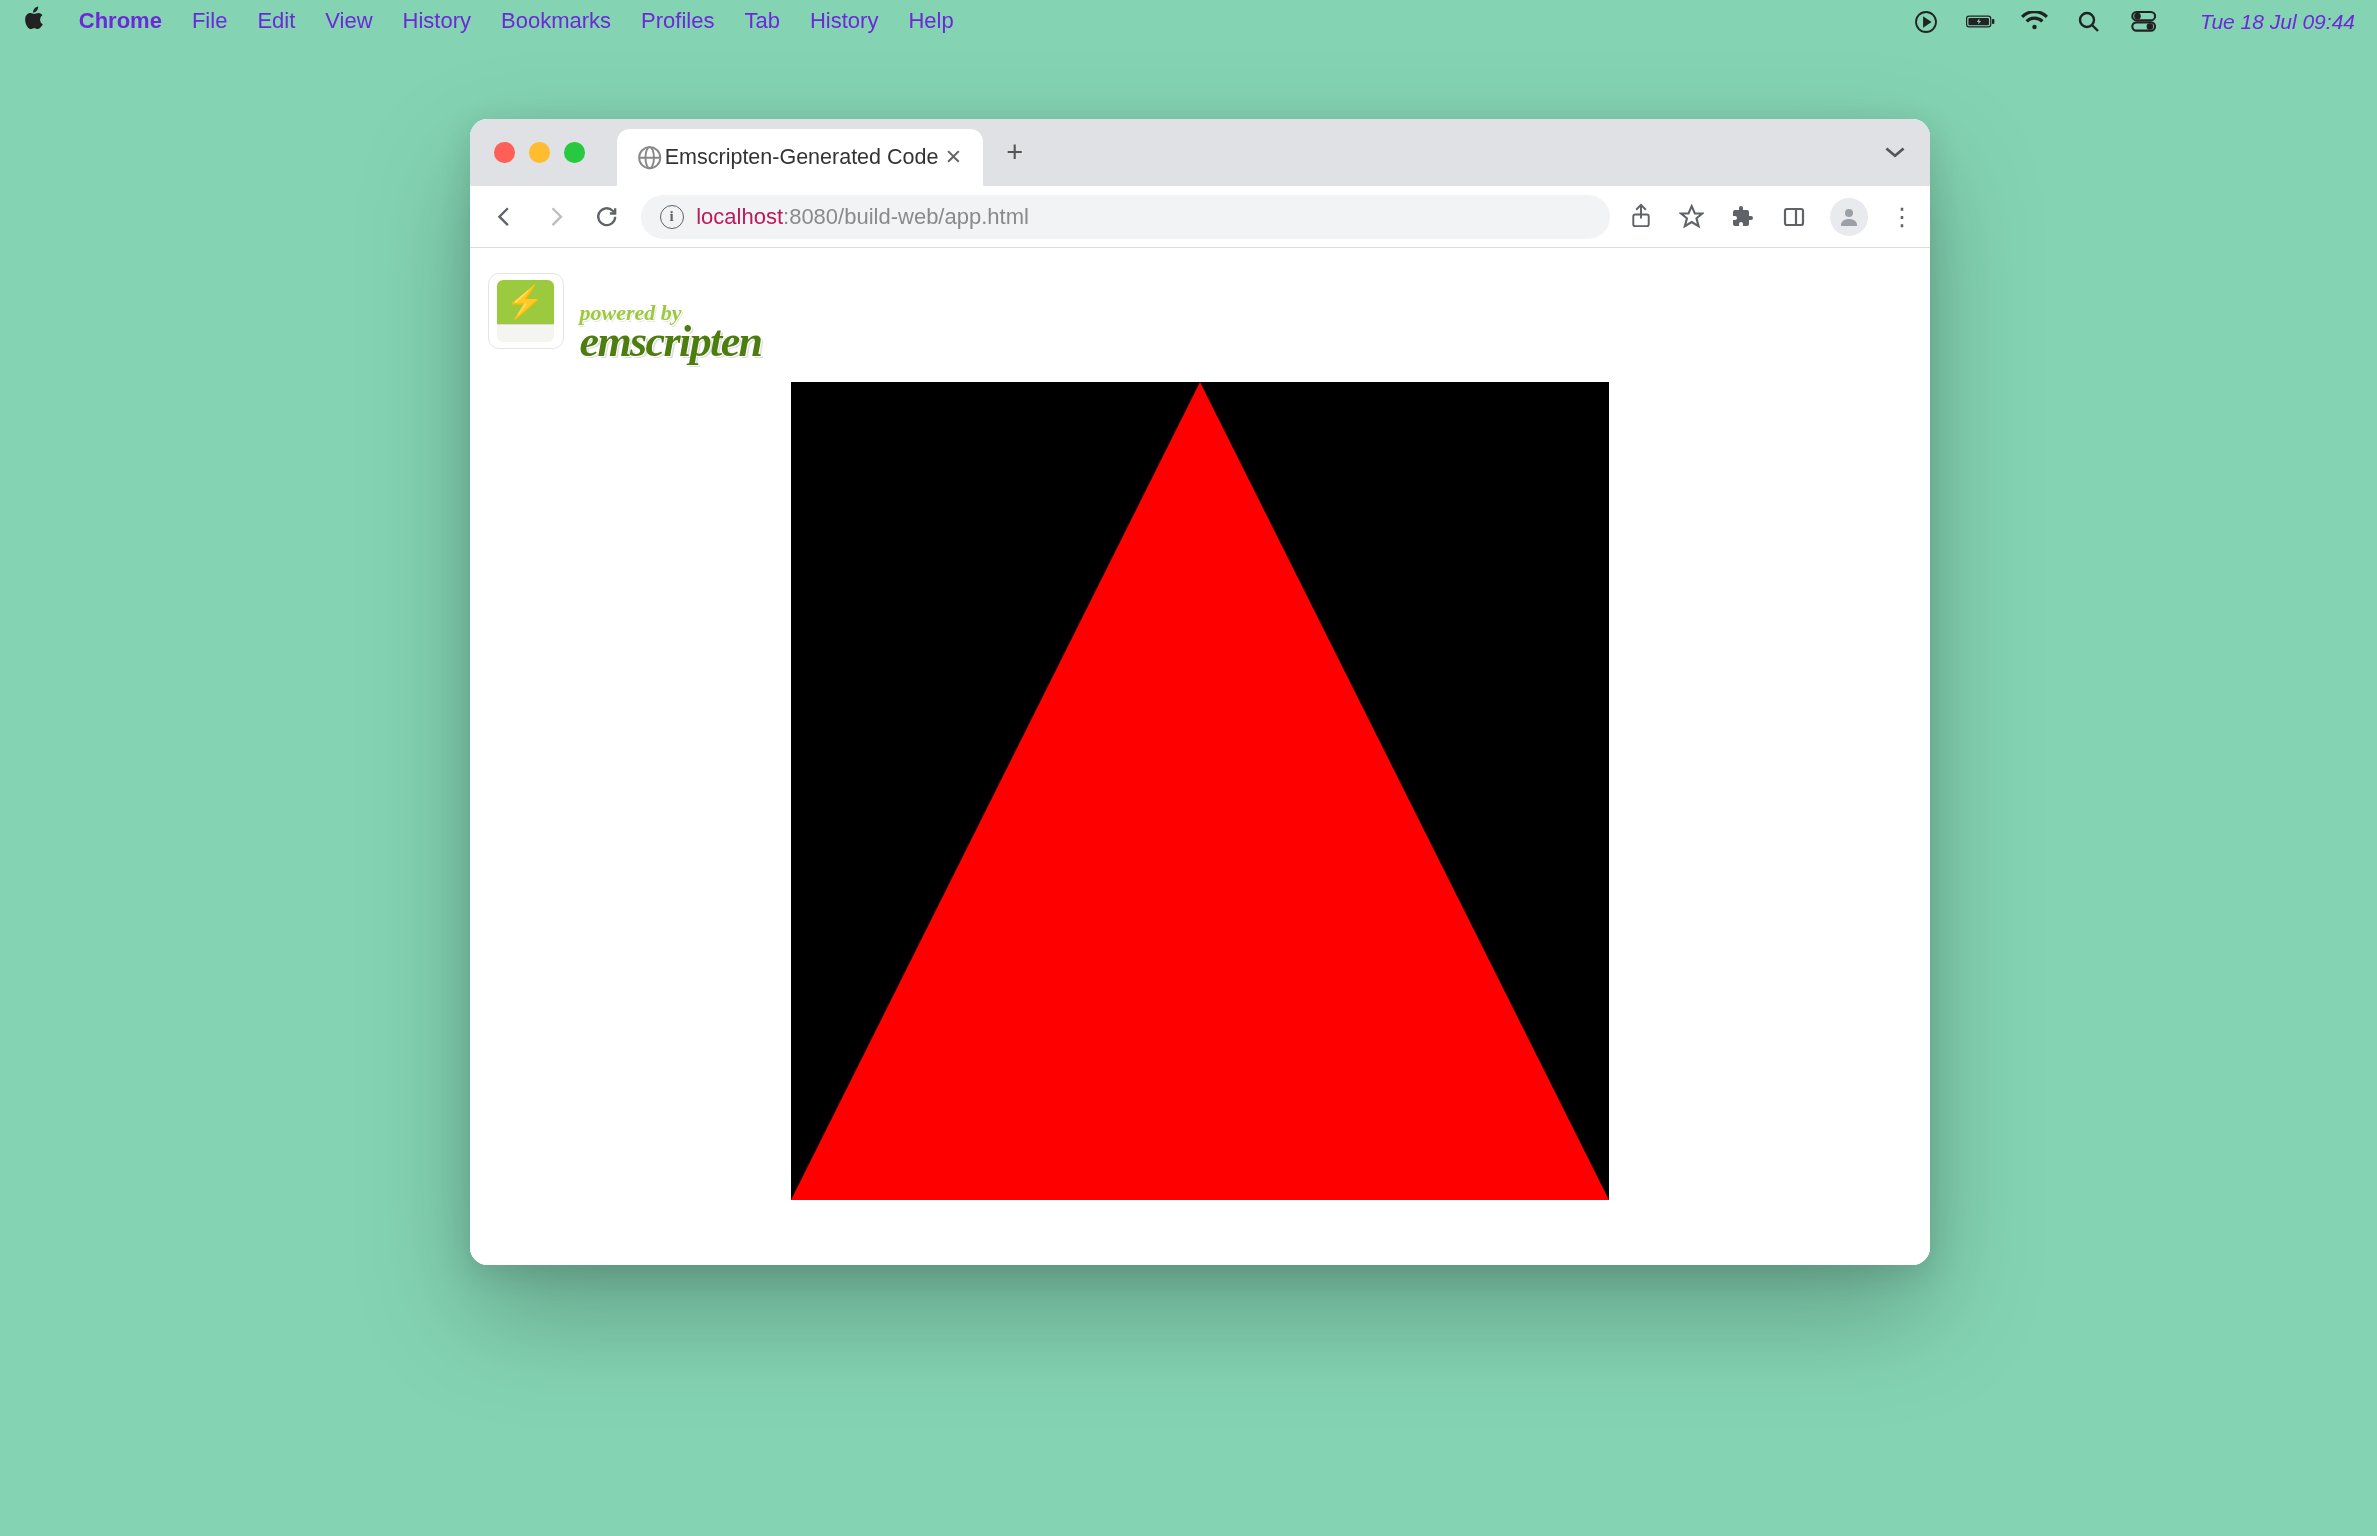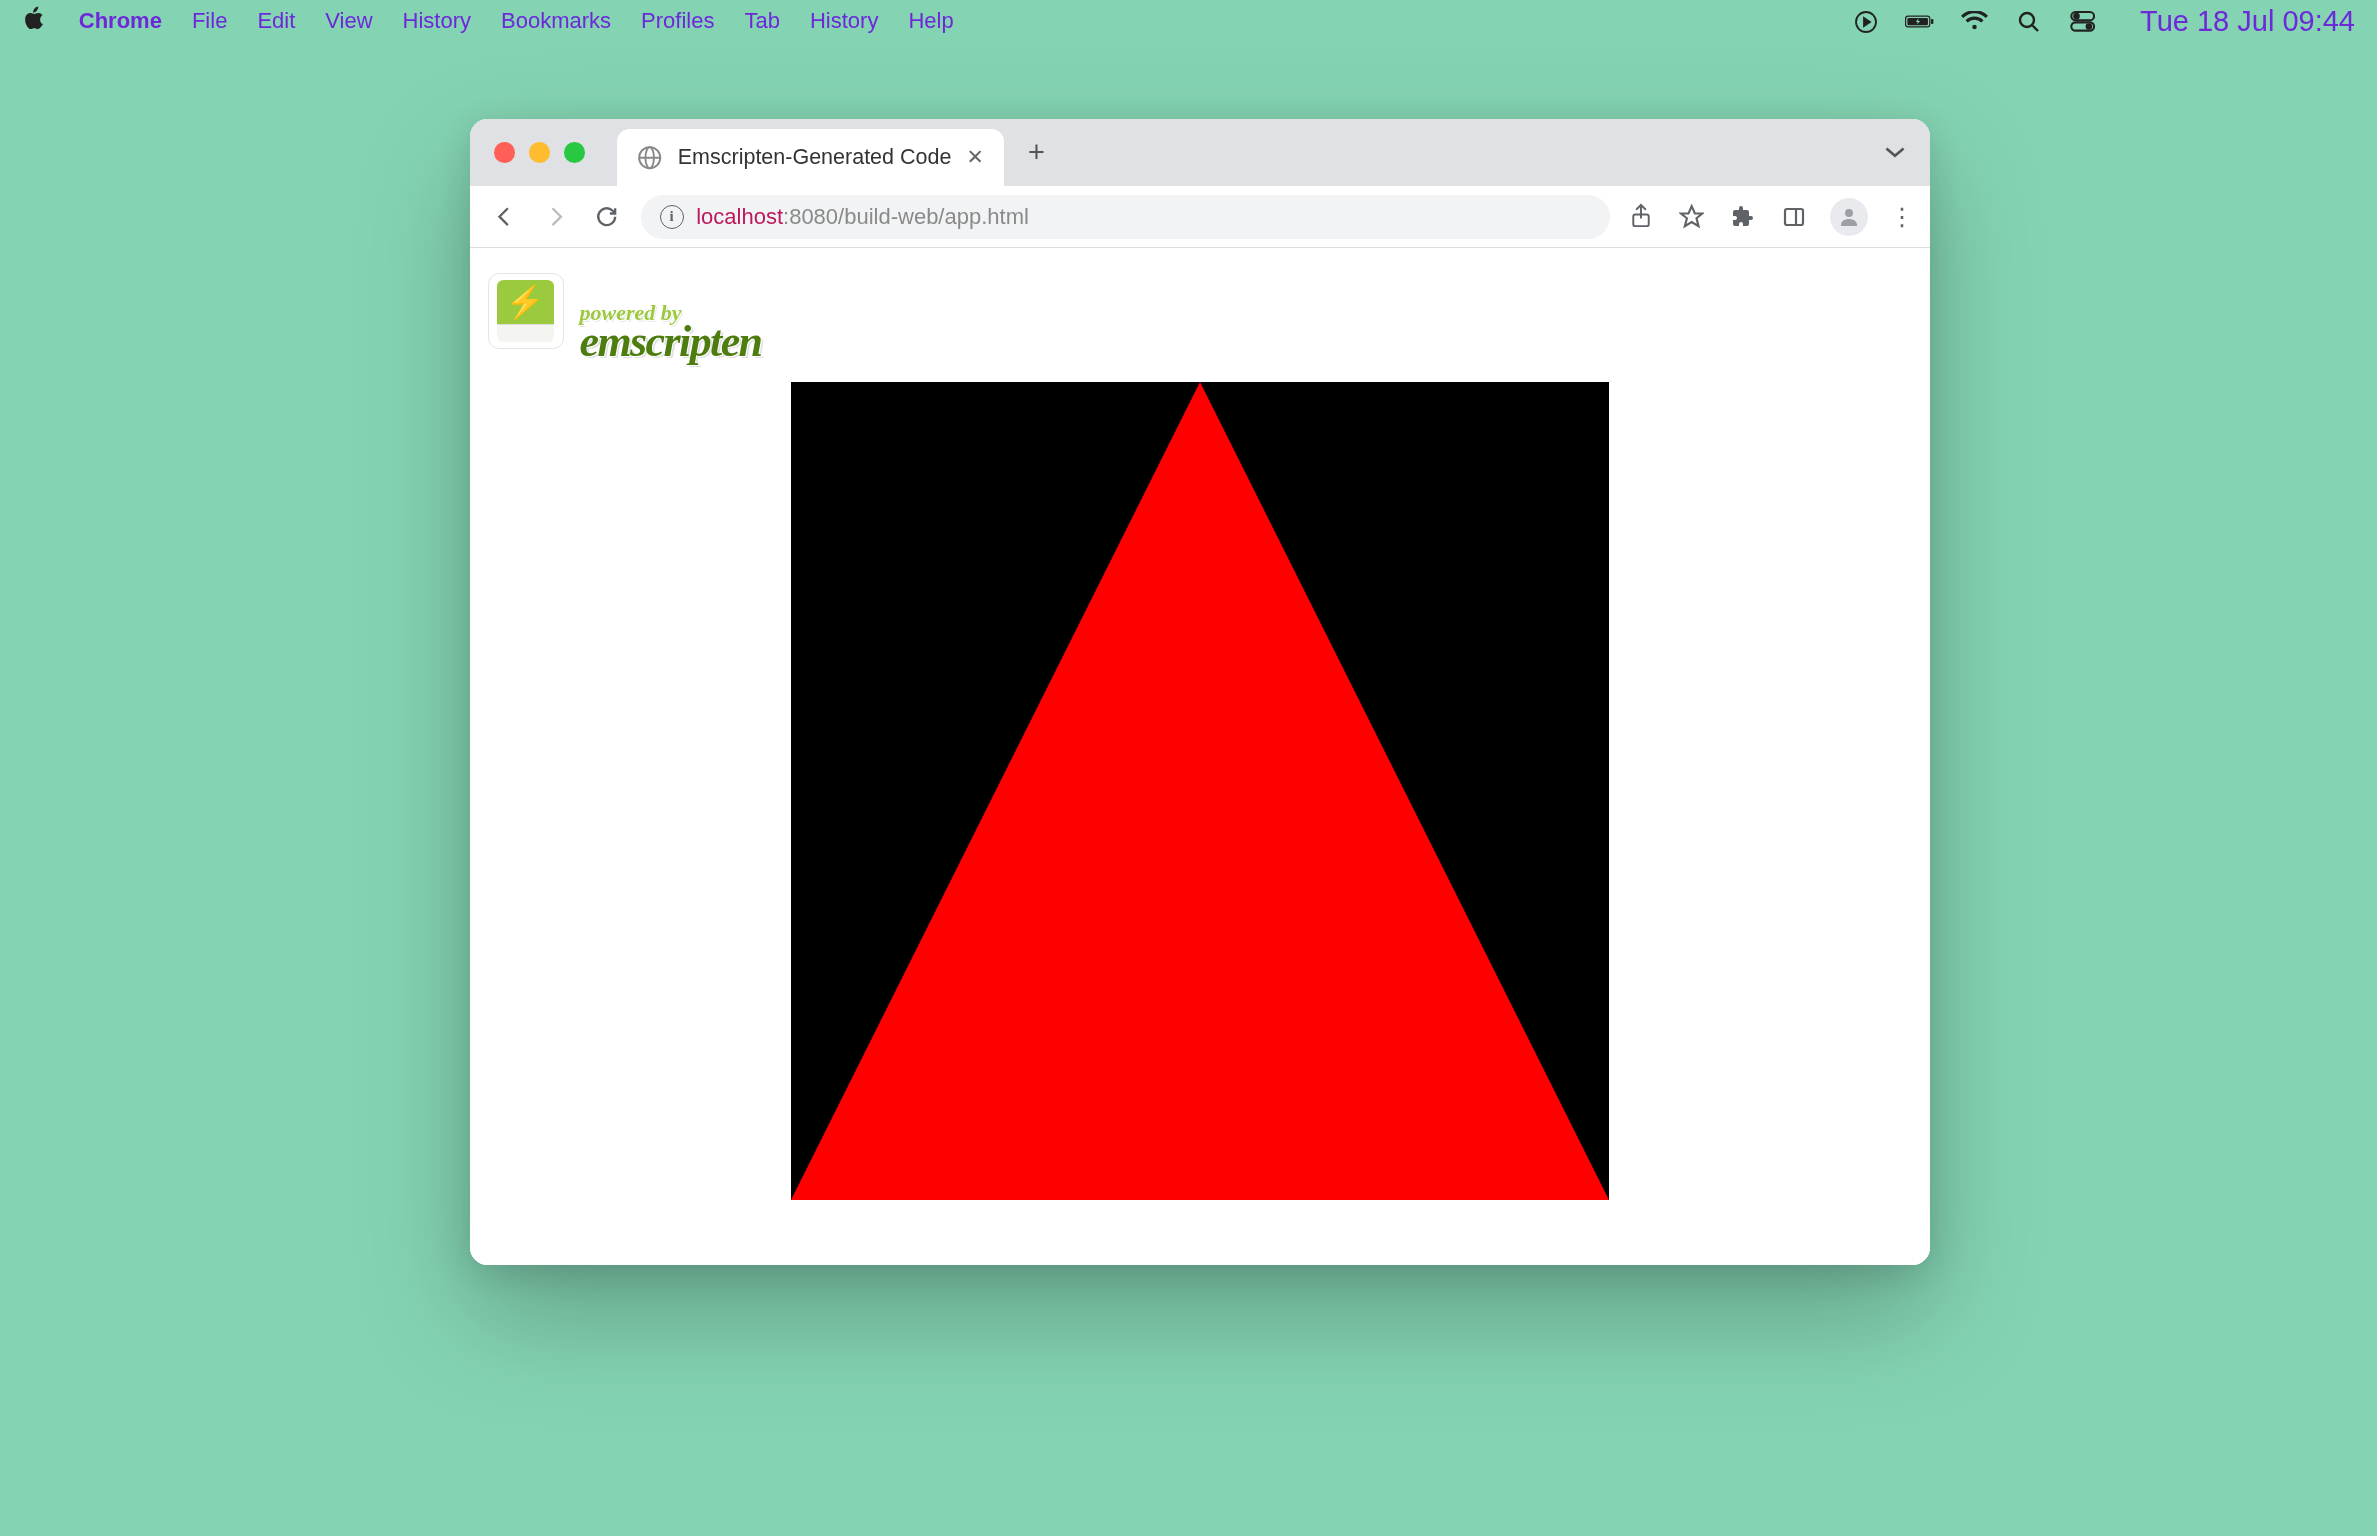--- a/index.html
+++ b/index.html
@@ -52,22 +52,23 @@
 
     .menubar-right .icon {
       display: inline-flex;
       align-items: center;
       justify-content: center;
       width: 29px;
       height: 29px;
     }
 
     .menubar-right .datetime {
-      font-size: 29px;
+      font-size: 21px;
       margin-left: 17px;
+      font-style: italic;
     }
 
     
     .browser-window {
       position: absolute;
       top: 119px;
       left: 470px;
       width: 1460px;
       height: 1146px;
       background: #fff;
@@ -104,21 +105,21 @@
     .dot.yellow { background: #febc2e; }
     .dot.green { background: #28c840; }
 
     .tab {
       background: #fff;
       height: 57px;
       border-radius: 12.7px 12.7px 0 0;
       display: flex;
       align-items: center;
       padding: 0 20.7px;
-      gap: 15px;
+      gap: 2px;
       margin-top: 9.5px;
       min-width: 366px;
     }
 
     .tab .favicon {
       width: 25.4px;
       height: 25.4px;
       color: #888;
     }
 

